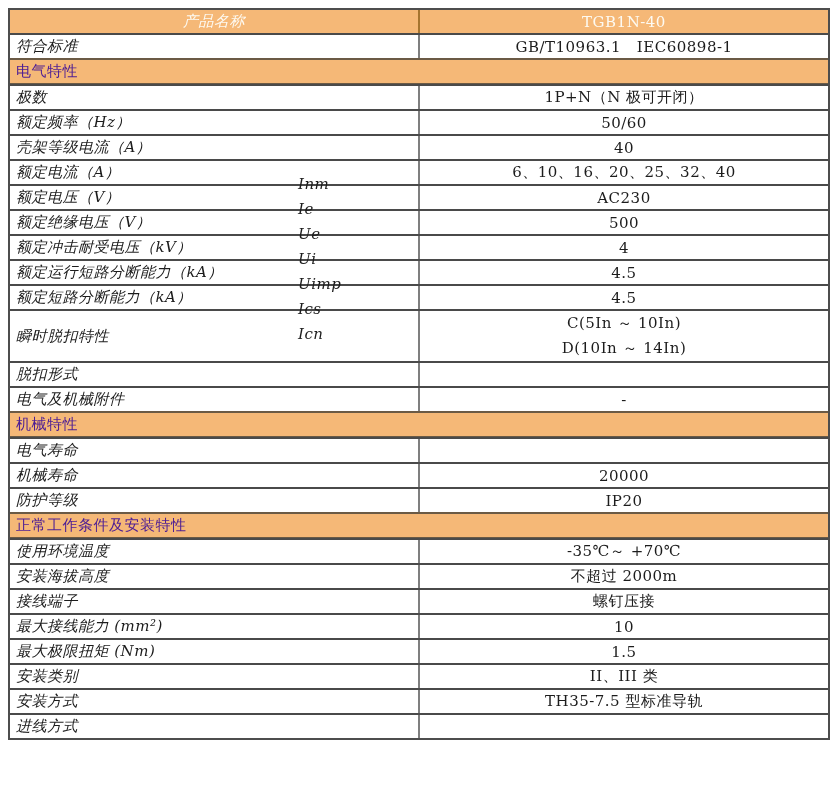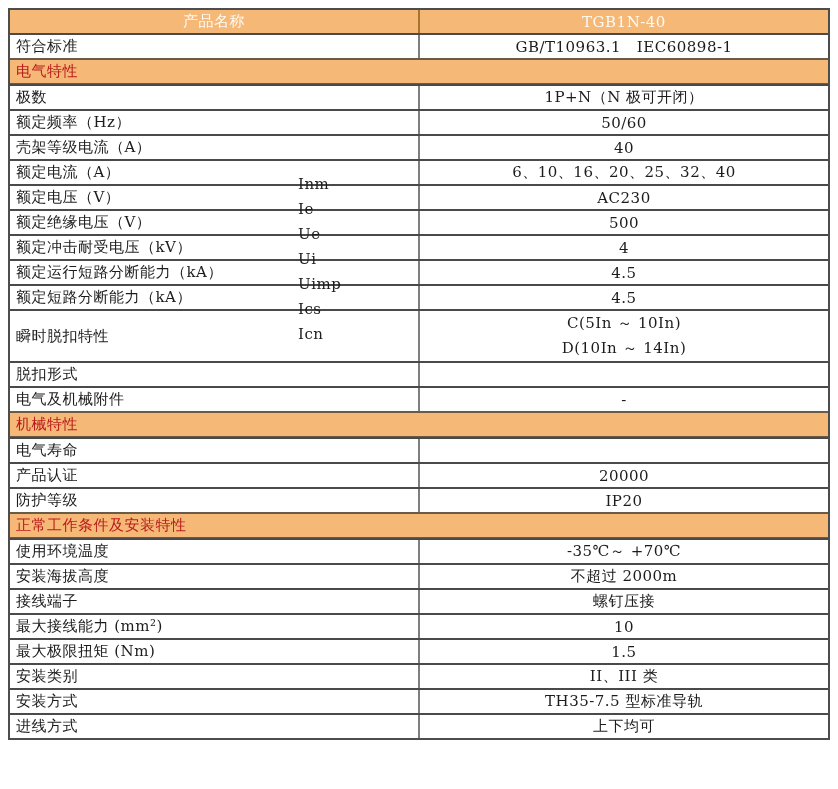--- a/index.html
+++ b/index.html
@@ -40,20 +40,21 @@
     font-size: 15px;
     color: #1c1c1c;
     letter-spacing: 0.5px;
   }
   .cell-label {
     width: 410px;
     min-width: 410px;
     position: relative;
     border-right: 2px solid #7f7f7f;
     padding-left: 6px;
+    font-style: italic;
   }
   .cell-value {
     flex: 1;
     justify-content: center;
     text-align: left;
     white-space: pre-wrap;
     flex-direction: column;
   }
   .row-data { min-height: 25px; }
   .row-data .cell { min-height: 23px; }
@@ -78,21 +79,21 @@
     min-height: 21px;
   }
   .row-title .cell-label { border-right-color: #a5742f; }
   .row-section {
     background: #f5b877;
     min-height: 24px;
     border-top-color: #6b5a45;
     border-bottom: 1px solid #6b5a45;
   }
   .row-section .cell {
-    color: #b91c1c;
+    color: #4c1d95;
     width: 100%;
     padding-left: 6px;
     min-height: 23px;
   }
   .vline {  line-height: 25px; }
 </style>
 </head>
 <body>
 
 <div class="page">
@@ -196,21 +197,21 @@
       <div class="row row-section">
         <div class="cell">机械特性</div>
       </div>
       <div class="row row-data">
         <div class="cell cell-label">
           <span>电气寿命</span>
         </div>
       </div>
       <div class="row row-data">
         <div class="cell cell-label">
-          <span>产品认证</span>
+          <span>机械寿命</span>
         </div>
         <div class="cell cell-value">20000</div>
       </div>
       <div class="row row-data">
         <div class="cell cell-label">
           <span>防护等级</span>
         </div>
         <div class="cell cell-value">IP20</div>
       </div>
       <div class="row row-section">
@@ -255,16 +256,15 @@
       <div class="row row-data">
         <div class="cell cell-label">
           <span>安装方式</span>
         </div>
         <div class="cell cell-value">TH35-7.5 型标准导轨</div>
       </div>
       <div class="row row-data">
         <div class="cell cell-label">
           <span>进线方式</span>
         </div>
-        <div class="cell cell-value">上下均可</div>
       </div>
     </div>
 </div>
 
 </body></html>

